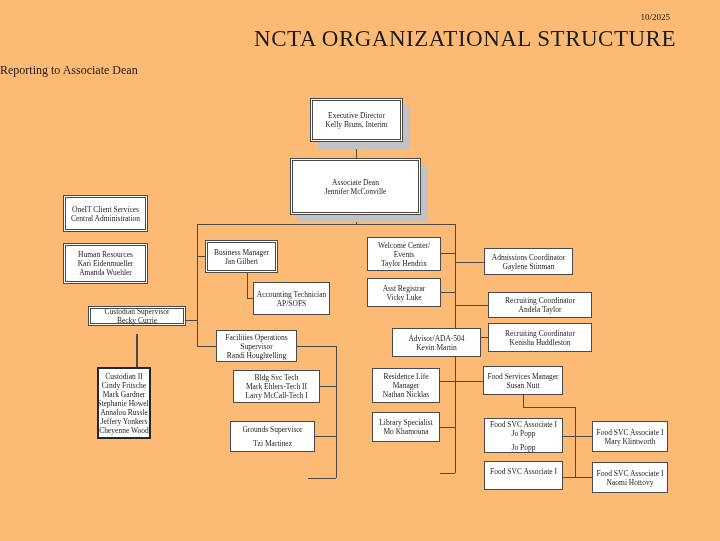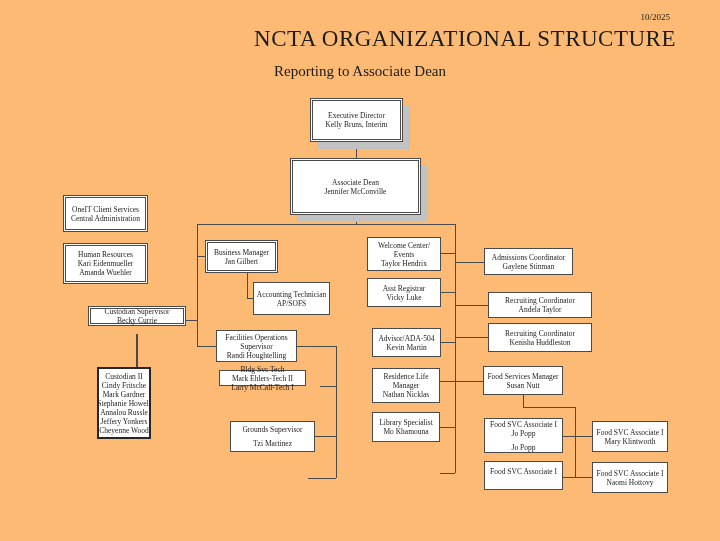--- a/index.html
+++ b/index.html
@@ -1,20 +1,20 @@
 <!DOCTYPE html>
 <html><head>
 <meta charset="utf-8">
 <style>
   html,body{margin:0;padding:0;background:#fff;}
   .page{position:relative;width:720px;height:541px;background:#fdba74;
         font-family:"Liberation Serif",serif;color:#1c1c1c;overflow:hidden;}
   .main-title{position:absolute;top:26px;left:0;width:676px;text-align:right;
         font-size:23px;letter-spacing:.5px;}
-  .subtitle{position:absolute;top:63px;left:0;width:720px;text-align:center;font-size:15px;}
+  .subtitle{position:absolute;top:63px;left:0;width:720px;text-align:left;font-size:12px;}
   .date{position:absolute;top:12px;right:50px;font-size:9px;}
   .node{position:absolute;box-sizing:border-box;border:1px solid #4a4a4a;background:#fff;
         display:flex;flex-direction:column;align-items:center;justify-content:center;
         text-align:center;font-size:7.5px;line-height:9px;padding:1px 2px;z-index:2;}
   .node div{white-space:nowrap;}
   .node .nt{font-weight:normal;}
   .double{outline:1px solid #4a4a4a;outline-offset:-3px;padding:4px;}
   .shadow{box-shadow:7px 7px 0 #c2c2c2;}
   .thick{border-width:2px;border-color:#262626;}
   .top{justify-content:flex-start;padding-top:5px;}
@@ -109,21 +109,21 @@
     <div class="nt">Accounting Technician</div>
     <div>AP/SOFS</div>
   </div>
 
   <div class="node" style="left:216px;top:330px;width:81px;height:32px">
     <div class="nt">Facilities Operations</div>
     <div class="nt">Supervisor</div>
     <div>Randi Houghtelling</div>
   </div>
 
-  <div class="node" style="left:219px;top:370px;width:87px;height:16px">
+  <div class="node" style="left:233px;top:370px;width:87px;height:33px">
     <div class="nt">Bldg Svc Tech</div>
     <div>Mark Ehlers-Tech II</div>
     <div>Larry McCall-Tech I</div>
   </div>
 
   <div class="node" style="left:230px;top:421px;width:85px;height:31px">
     <div class="nt">Grounds Supervisor</div>
     <div class="gap">Tzi Martinez</div>
   </div>
 
@@ -132,21 +132,21 @@
     <div class="nt">Welcome Center/</div>
     <div class="nt">Events</div>
     <div>Taylor Hendrix</div>
   </div>
 
   <div class="node" style="left:367px;top:278px;width:74px;height:29px">
     <div class="nt">Asst Registrar</div>
     <div>Vicky Luke</div>
   </div>
 
-  <div class="node" style="left:372px;top:328px;width:69px;height:29px">
+  <div class="node" style="left:392px;top:328px;width:89px;height:29px">
     <div class="nt">Advisor/ADA-504</div>
     <div>Kevin Martin</div>
   </div>
 
   <div class="node" style="left:372px;top:368px;width:68px;height:35px">
     <div class="nt">Residence Life</div>
     <div class="nt">Manager</div>
     <div>Nathan Nicklas</div>
   </div>
 

